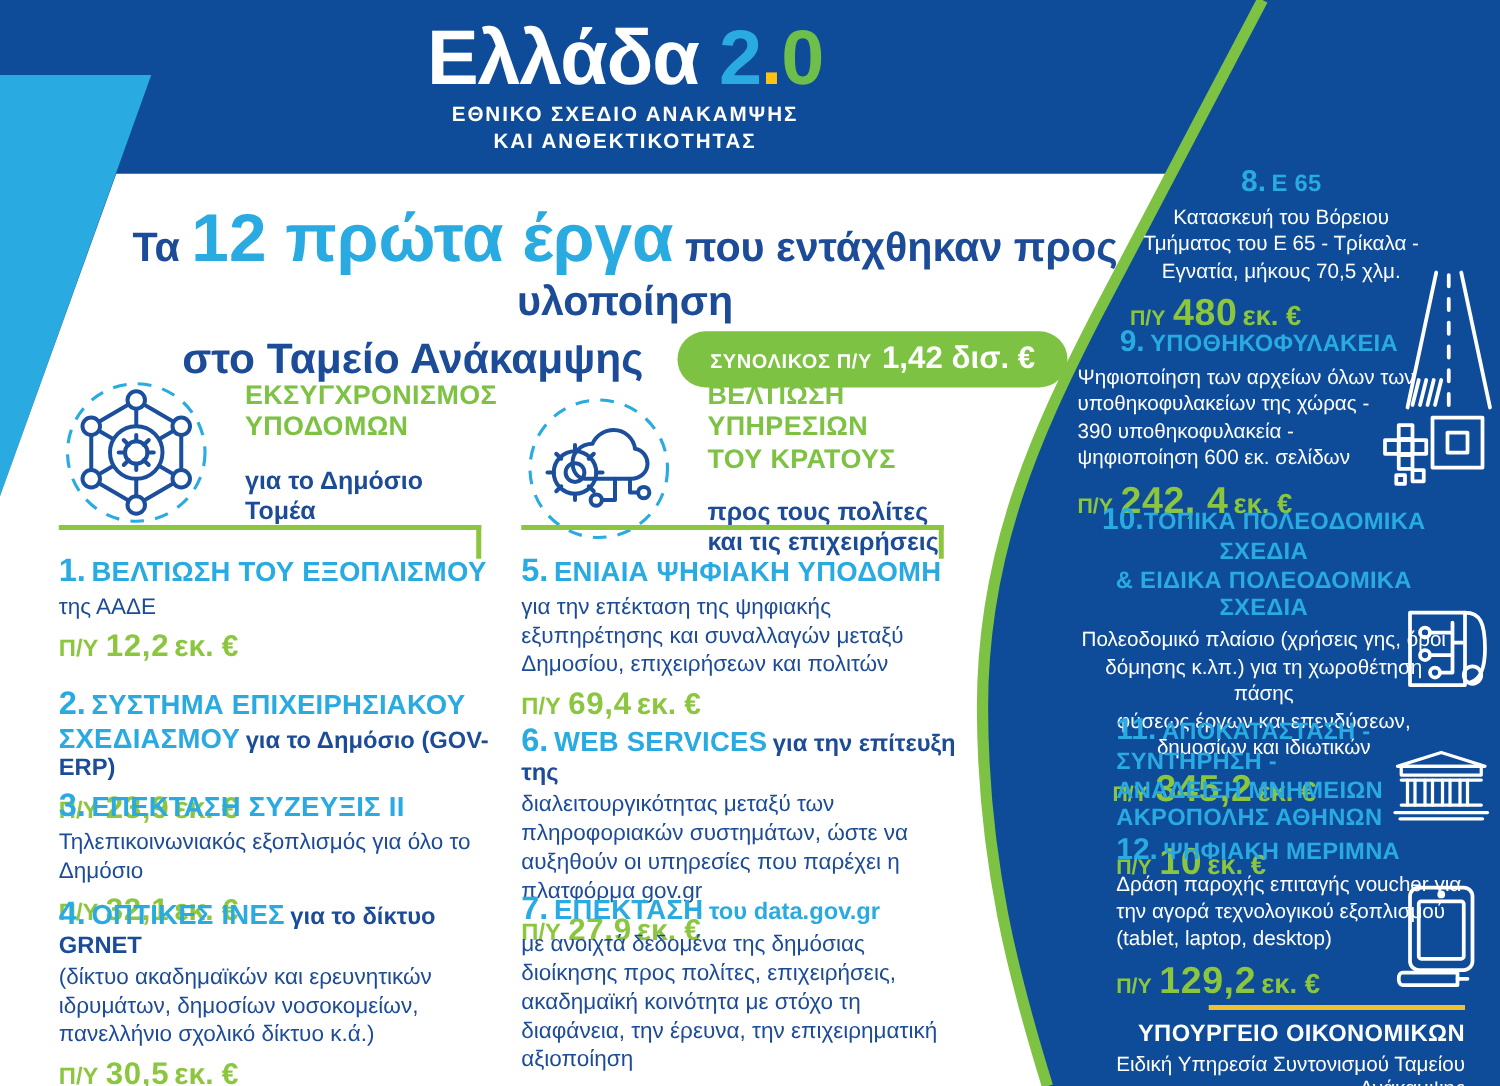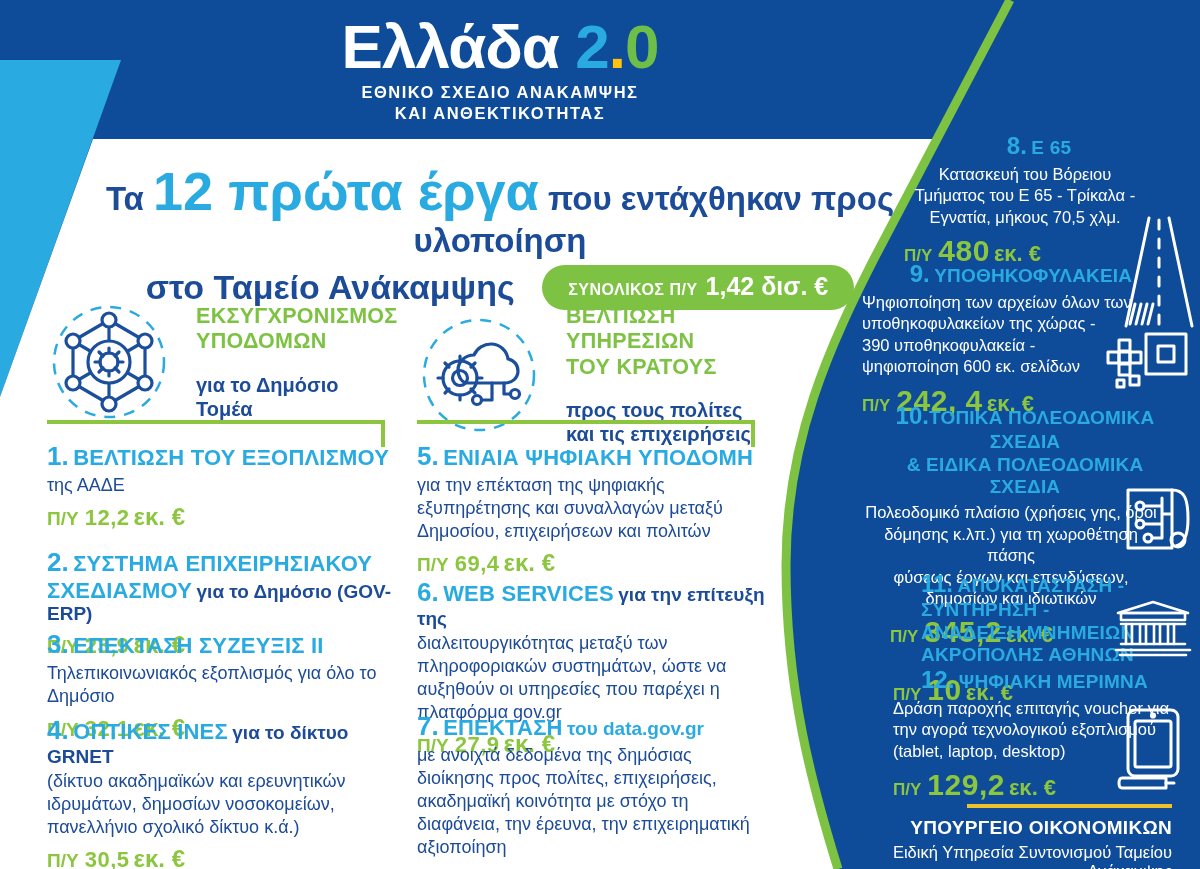--- a/index.html
+++ b/index.html
@@ -42,28 +42,28 @@
 
   
   .item .ittl { line-height:1.15; }
   .num  { color:#29ABE2; font-weight:bold; font-size:26px; }
   .cy   { color:#29ABE2; font-weight:bold; font-size:22px; letter-spacing:.2px; }
   .sfx  { color:#1C4B98; font-weight:bold; font-size:19px; }
   .sfx.cyan { color:#29ABE2; }
   .desc { color:#1C4B98; font-size:18px; line-height:1.28; margin-top:2px; white-space:pre-line; }
   .value { margin-top:6px; color:#8CC63F; font-weight:bold; }
   .value .py   { font-size:19px; margin-right:6px; }
-  .value .amt  { font-size:22px; letter-spacing:.5px; }
+  .value .amt  { font-size:25px; letter-spacing:.5px; }
   .value .unit { font-size:24px; margin-left:4px; }
 
   
   .ritem { color:#fff; }
   .ritem .num { font-size:24px; }
   .ritem .cy  { font-size:19px; }
-  .ritem .ittl { white-space:pre-line; line-height:1.2;margin-left:28px; }
+  .ritem .ittl { white-space:pre-line; line-height:1.2; }
   .ritem .desc { color:#FFFFFF; font-size:16.5px; line-height:1.3; margin-top:3px; }
   .ritem .value .py { font-size:17px; }
   .ritem .value .amt { font-size:30px; }
   .ritem .value .unit { font-size:22px; }
   .t-center { text-align:center; }
   .t-left { text-align:left; }
 
   
   .footer { text-align:right; color:#fff; }
   .footer .rule { width:205px; height:4px; background:#EFC12F; margin:0 0 9px auto; }

